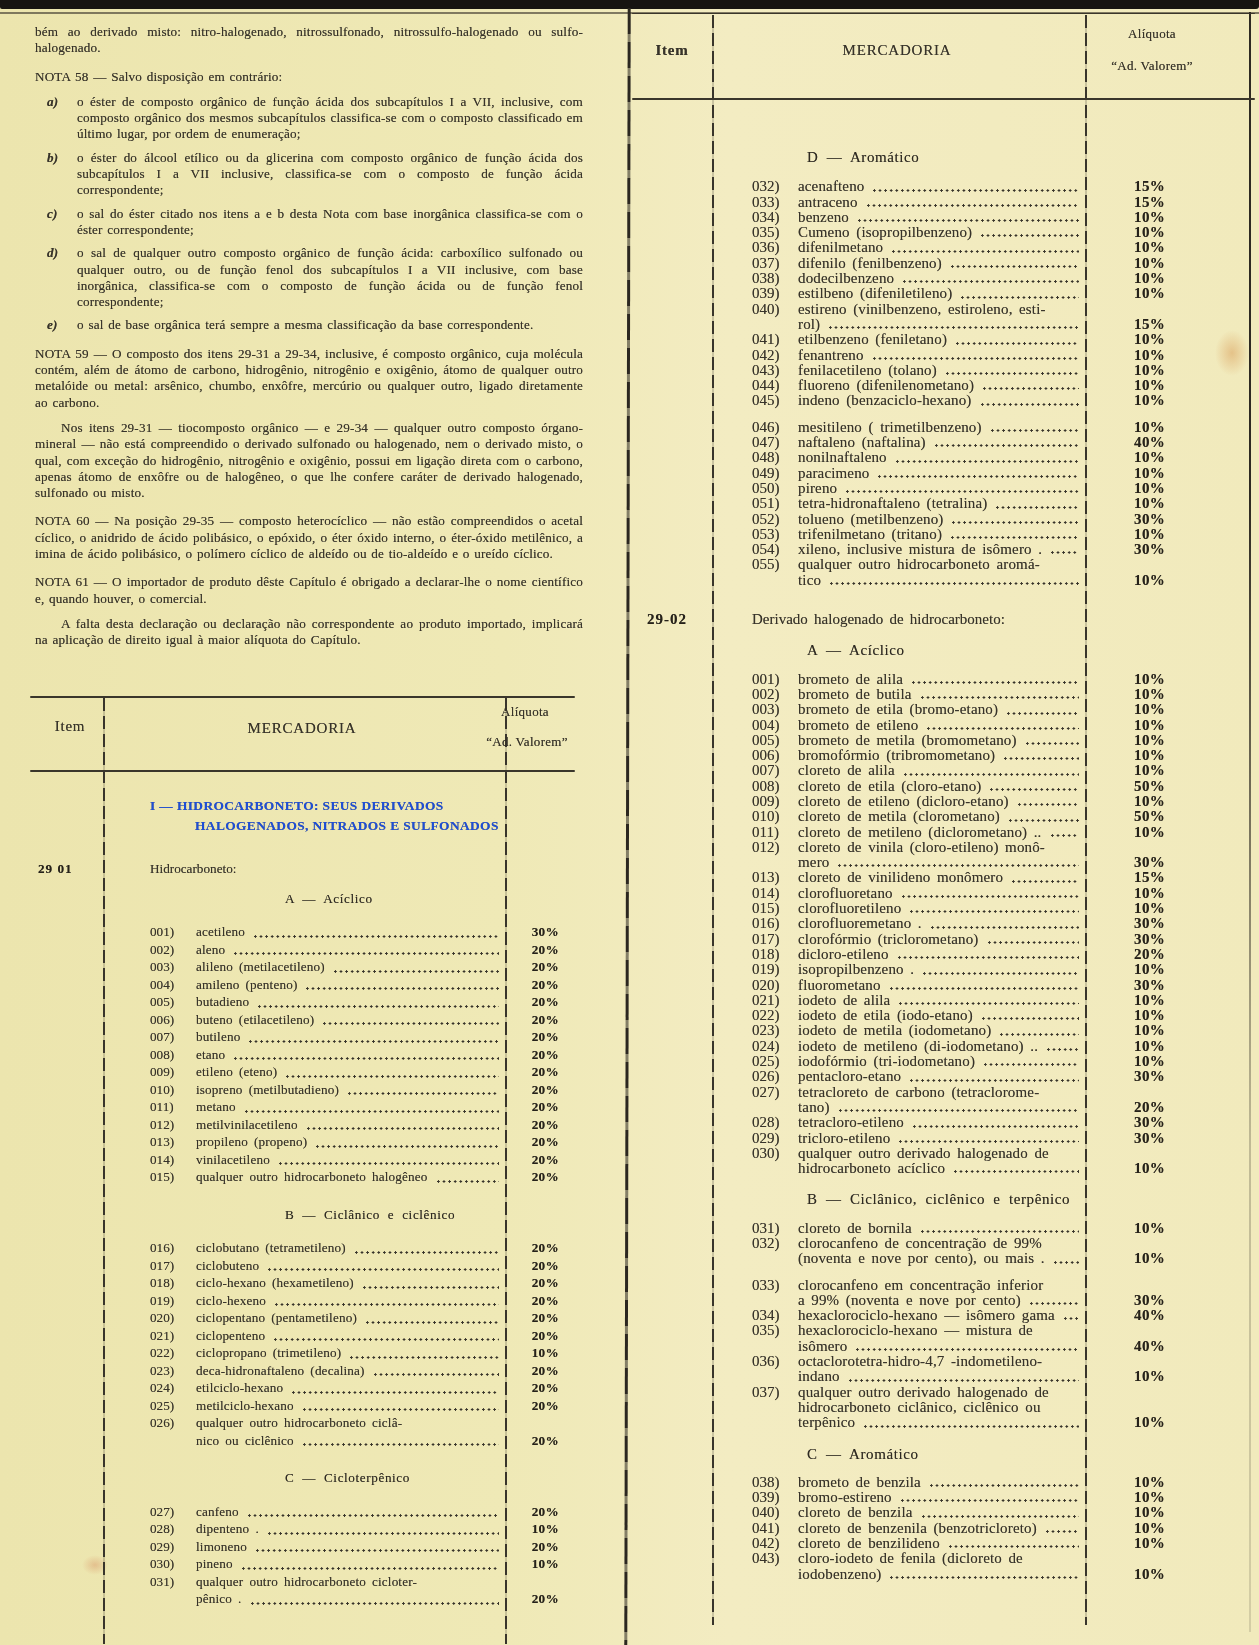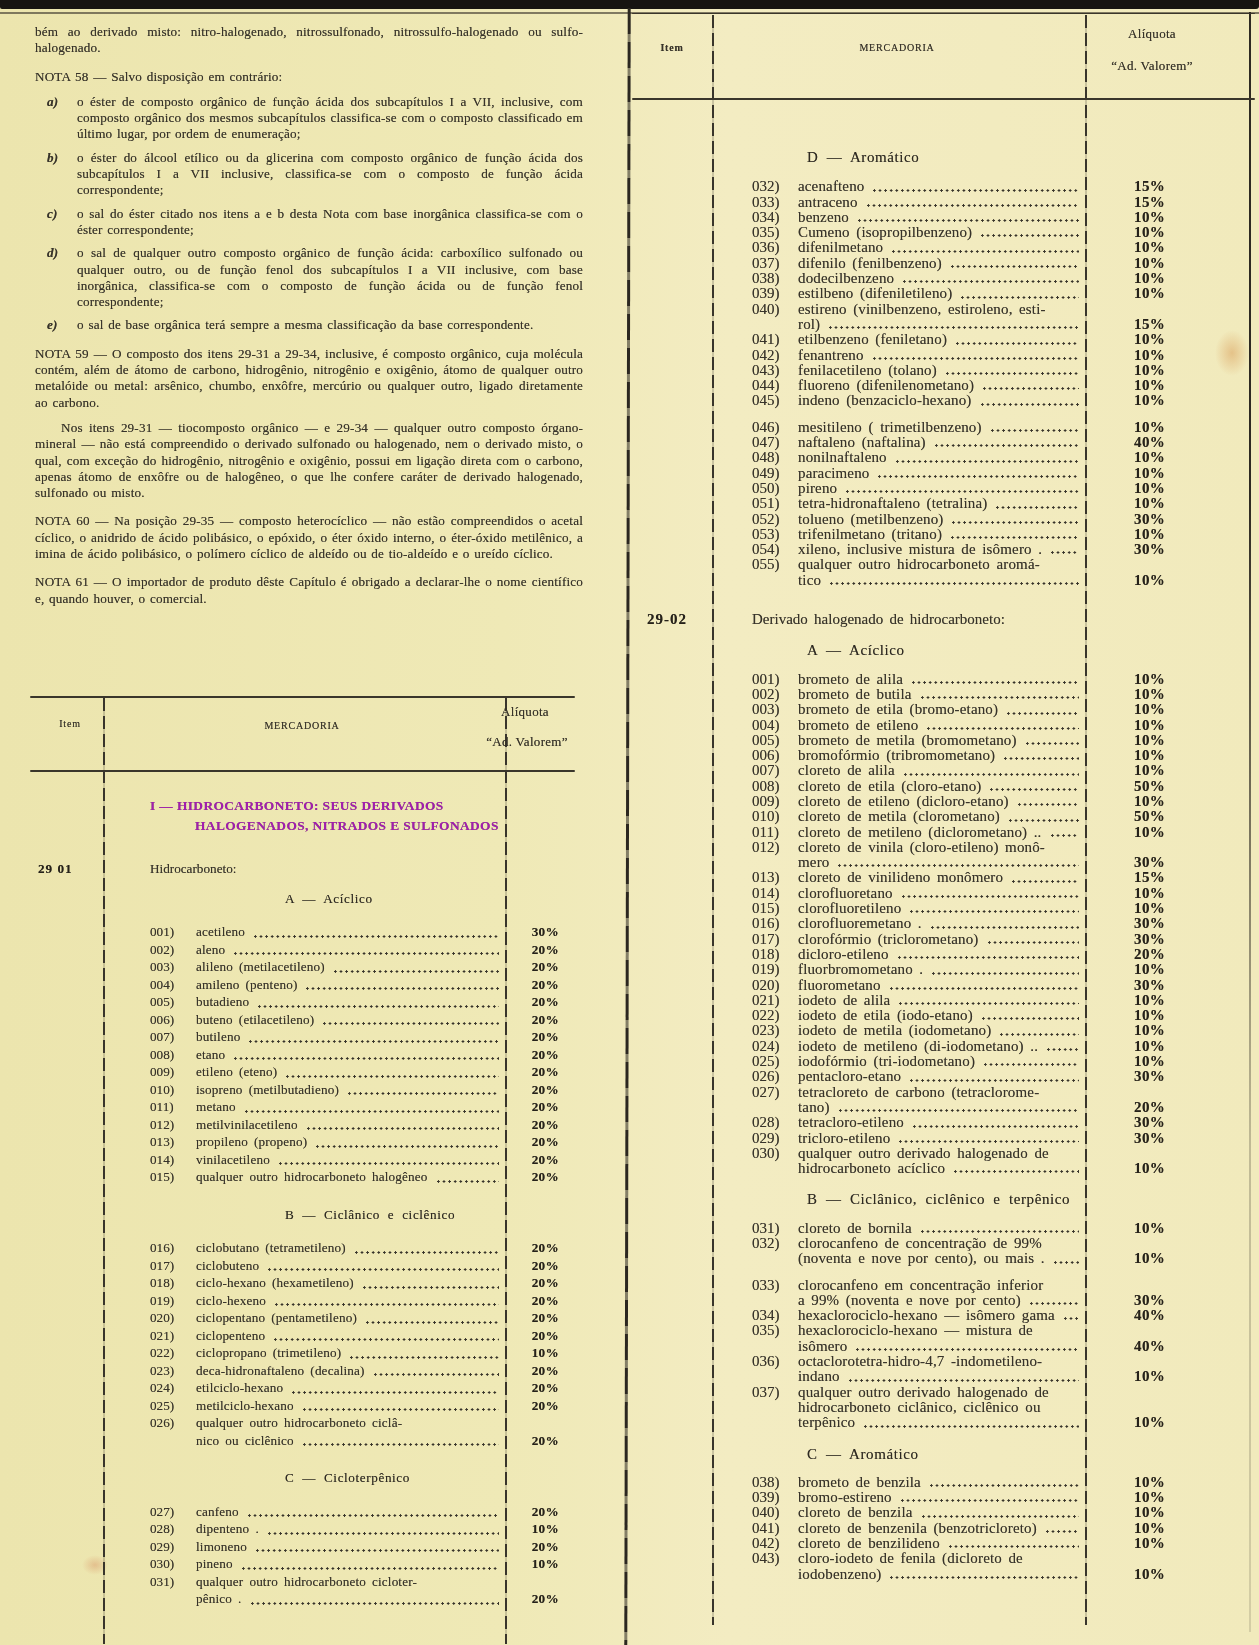--- a/index.html
+++ b/index.html
@@ -31,29 +31,29 @@
   .hang .mk{position:absolute;left:12px;font-style:italic;font-weight:700;}
   .p2{margin:0 0 9px 0;text-indent:26px;}
 
   
   .ltable{position:absolute;left:30px;top:672px;width:545px;height:973px;}
   .rtable{position:absolute;left:632px;top:10px;width:623px;height:1635px;}
   .hline{position:absolute;height:2px;background:#3a362b;border-radius:1px;}
   .vline{position:absolute;width:2px;
     background:repeating-linear-gradient(180deg,#39352b 0 13px,rgba(57,53,43,.22) 13px 18px);}
   .hdr{position:absolute;transform:translateX(-50%);white-space:nowrap;
-    font-size:10px;letter-spacing:.8px;text-shadow:0 0 .4px rgba(40,36,28,.6);}
+    font-size:15px;letter-spacing:.8px;text-shadow:0 0 .4px rgba(40,36,28,.6);}
   .hdr.small{font-size:13px;letter-spacing:.3px;}
 
   .tbody{position:absolute;font-size:13.2px;text-shadow:0 0 .4px rgba(40,36,28,.5);}
   #lbody{left:120px;top:116px;width:425px;line-height:17.5px;}
   #rbody{left:120px;top:100px;width:503px;line-height:15.3px;font-size:15px;}
 
   .chapter{margin:8px 0 16px 0;width:345px;padding-left:45px;text-indent:-45px;
-    font-weight:700;letter-spacing:.4px;line-height:20px;font-size:13.4px;color:#a21caf;}
+    font-weight:700;letter-spacing:.4px;line-height:20px;font-size:13.4px;color:#1d4ed8;}
   .code-row{position:relative;margin:24px 0 12px 0;}
   #rbody .code-row{margin:24px 0 14px 0;}
   .code{position:absolute;font-weight:700;letter-spacing:1px;color:#26221a;}
   #lbody .code{left:-112px;}
   #rbody .code{left:-105px;}
   .code-label{word-spacing:2.5px;}
   .sec-title{letter-spacing:.6px;word-spacing:4px;color:#2e2a22;}
   #lbody .sec-title{margin:20px 0 16px 135px;}
   #lbody .sec-title.first{margin-top:0;}
   #rbody .sec-title{margin:16px 0 13px 55px;}
@@ -89,20 +89,21 @@
   <p class="nota"><span>NOTA 58</span> <span>— Salvo disposição em contrário:</span></p>
   <div class="hang"><span class="mk">a)</span><span>o éster de composto orgânico de função ácida dos subcapítulos I a VII, inclusive, com composto orgânico dos mesmos subcapítulos classifica-se com o composto classificado em último lugar, por ordem de enumeração;</span></div>
   <div class="hang"><span class="mk">b)</span><span>o éster do álcool etílico ou da glicerina com composto orgânico de função ácida dos subcapítulos I a VII inclusive, classifica-se com o composto de função ácida correspondente;</span></div>
   <div class="hang"><span class="mk">c)</span><span>o sal do éster citado nos itens a e b desta Nota com base inorgânica classifica-se com o éster correspondente;</span></div>
   <div class="hang"><span class="mk">d)</span><span>o sal de qualquer outro composto orgânico de função ácida: carboxílico sulfonado ou qualquer outro, ou de função fenol dos subcapítulos I a VII inclusive, com base inorgânica, classifica-se com o composto de função ácida ou de função fenol correspondente;</span></div>
   <div class="hang"><span class="mk">e)</span><span>o sal de base orgânica terá sempre a mesma classificação da base correspondente.</span></div>
   <p class="nota"><span>NOTA 59</span> <span>— O composto dos itens 29-31 a 29-34, inclusive, é composto orgânico, cuja molécula contém, além de átomo de carbono, hidrogênio, nitrogênio e oxigênio, átomo de qualquer outro metalóide ou metal: arsênico, chumbo, enxôfre, mercúrio ou qualquer outro, ligado diretamente ao carbono.</span></p>
   <p class="p2">Nos itens 29-31 — tiocomposto orgânico — e 29-34 — qualquer outro composto órgano-mineral — não está compreendido o derivado sulfonado ou halogenado, nem o derivado misto, o qual, com exceção do hidrogênio, nitrogênio e oxigênio, possui em ligação direta com o carbono, apenas átomo de enxôfre ou de halogêneo, o que lhe confere caráter de derivado halogenado, sulfonado ou misto.</p>
   <p class="nota"><span>NOTA 60</span> <span>— Na posição 29-35 — composto heterocíclico — não estão compreendidos o acetal cíclico, o anidrido de ácido polibásico, o epóxido, o éter óxido interno, o éter-óxido metilênico, a imina de ácido polibásico, o polímero cíclico de aldeído ou de tio-aldeído e o ureído cíclico.</span></p>
   <p class="nota"><span>NOTA 61</span> <span>— O importador de produto dêste Capítulo é obrigado a declarar-lhe o nome científico e, quando houver, o comercial.</span></p>
+  <p class="p2">A falta desta declaração ou declaração não correspondente ao produto importado, implicará na aplicação de direito igual à maior alíquota do Capítulo.</p>
 </div>
 
 <div class="ltable">
   <div class="hline" style="left:0;top:24px;width:545px;"></div>
   <div class="hline" style="left:0;top:98px;width:545px;"></div>
   <div class="vline" style="left:73px;top:26px;height:946px;"></div>
   <div class="vline" style="left:475px;top:26px;height:946px;"></div>
   <span class="hdr" style="left:40px;top:46px;">Item</span>
   <span class="hdr" style="left:272px;top:48px;">MERCADORIA</span>
   <span class="hdr small" style="left:495px;top:32px;">Alíquota</span>
@@ -729,21 +730,21 @@
         <div class="line">
           <span class="num">018)</span>
           <span class="txt">dicloro-etileno</span>
           <span class="lead"></span>
           <span class="pct">20%</span>
         </div>
       </div>
       <div class="item">
         <div class="line">
           <span class="num">019)</span>
-          <span class="txt">fluorbromometano .</span>
+          <span class="txt">isopropilbenzeno .</span>
           <span class="lead"></span>
           <span class="pct">10%</span>
         </div>
       </div>
       <div class="item">
         <div class="line">
           <span class="num">020)</span>
           <span class="txt">fluorometano</span>
           <span class="lead"></span>
           <span class="pct">30%</span>

